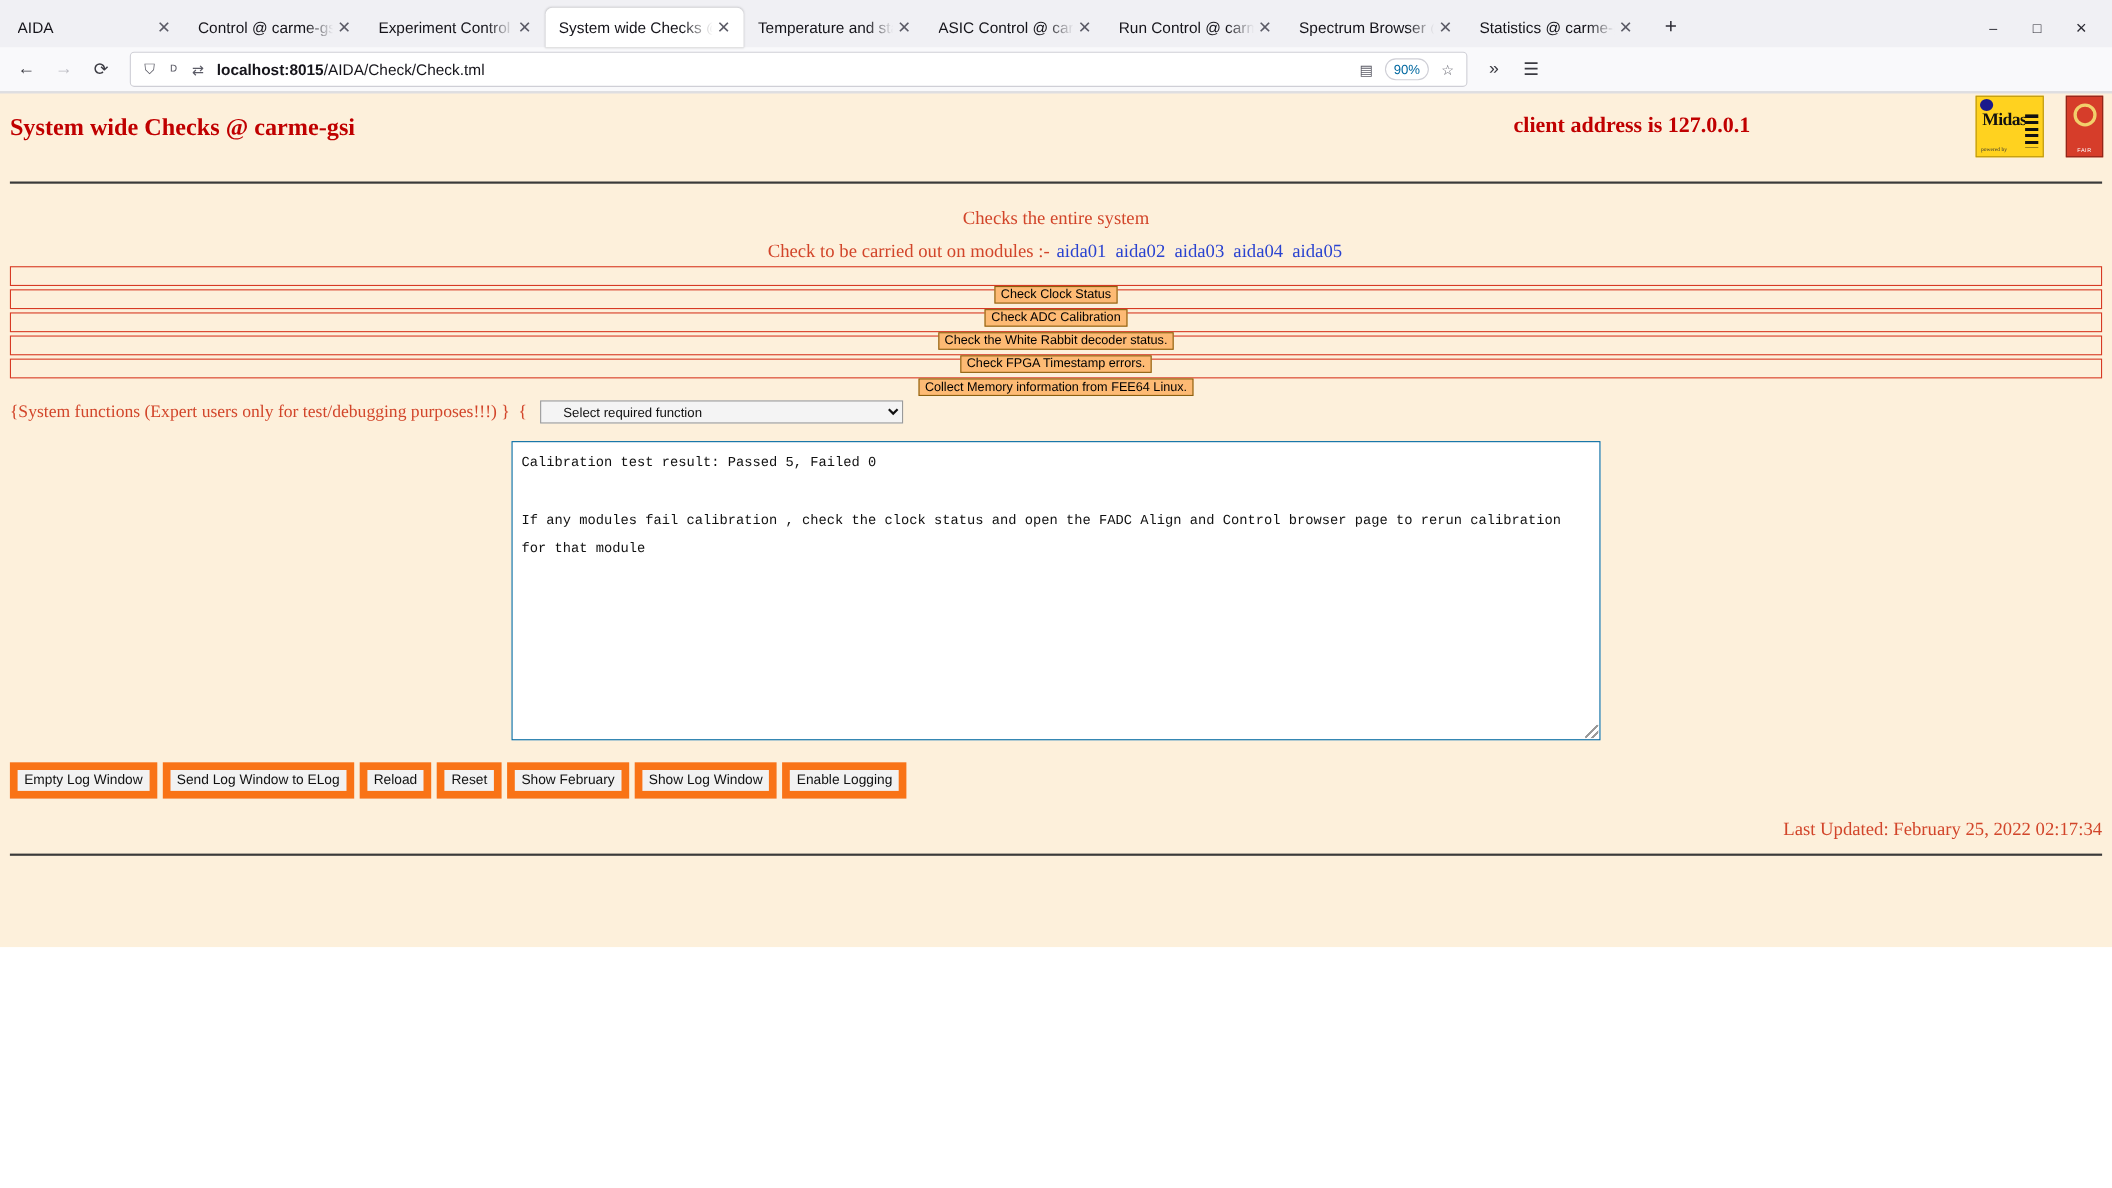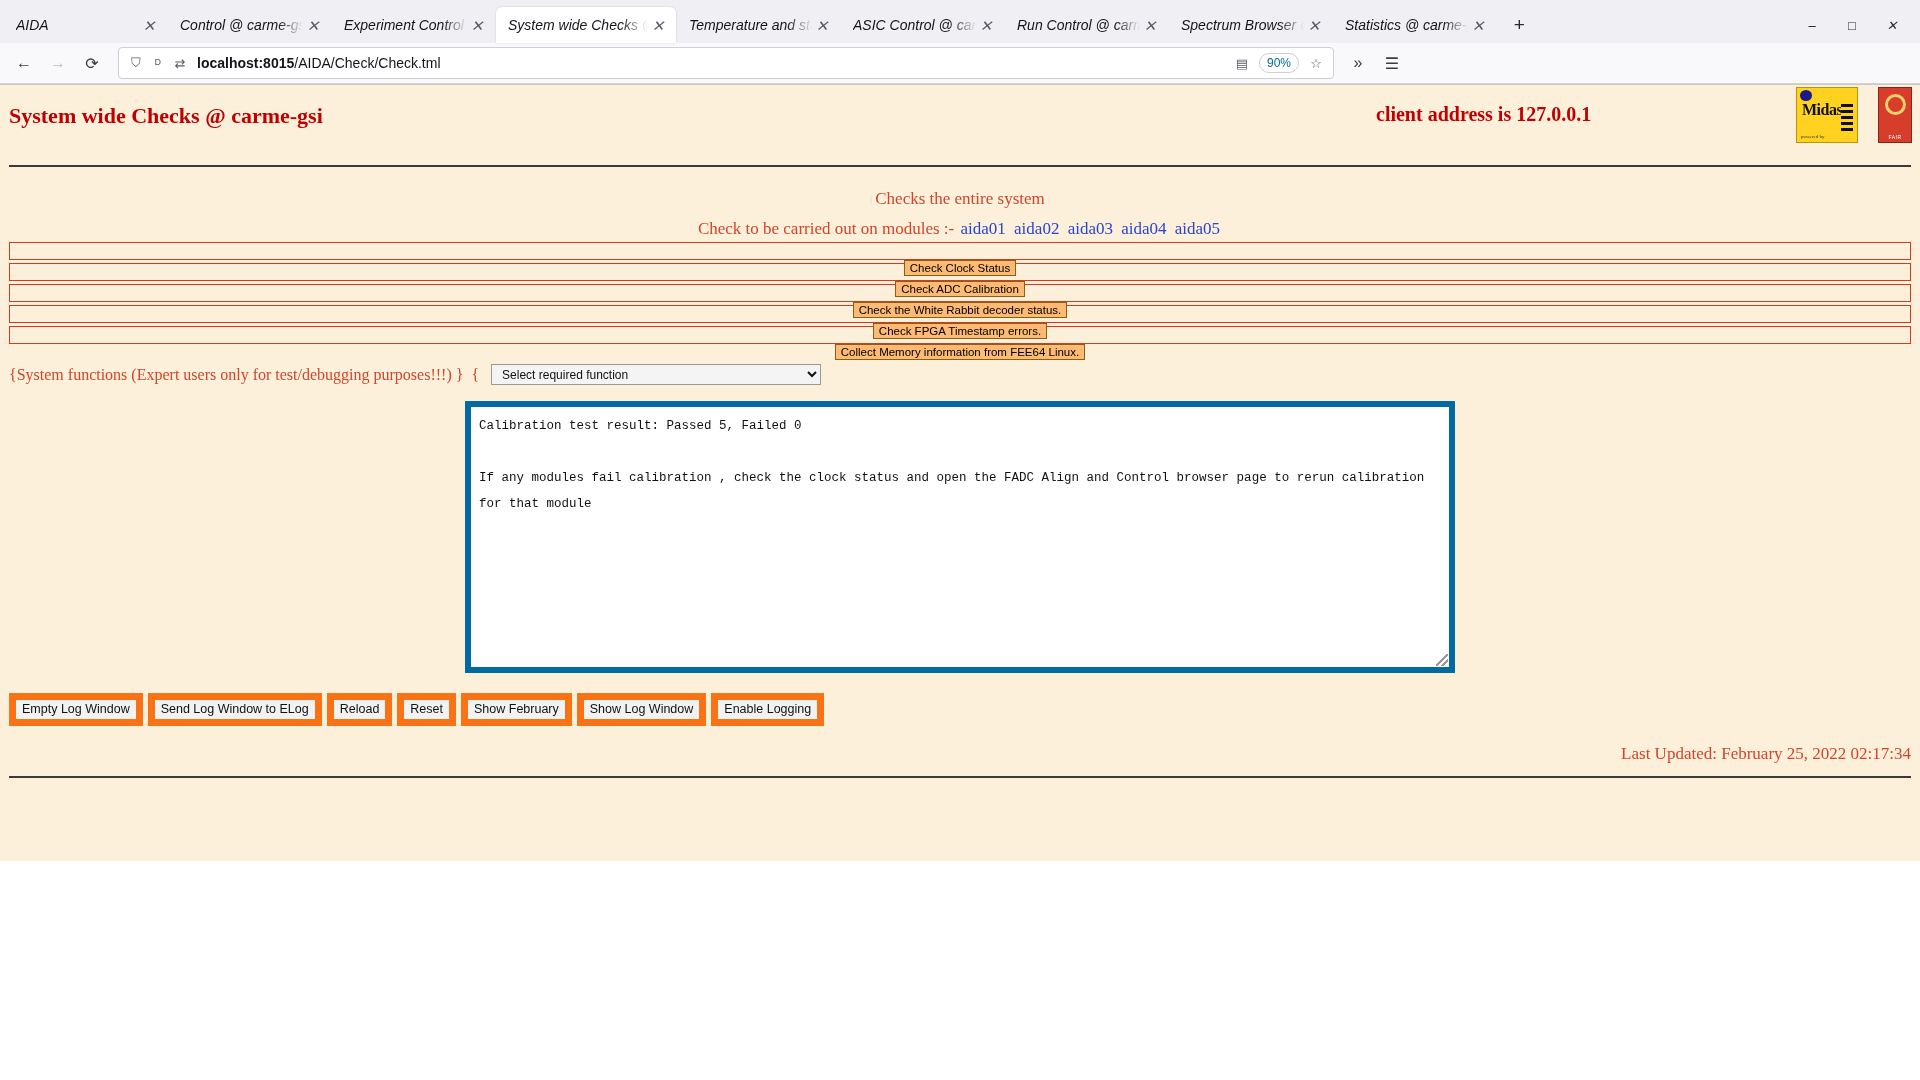--- a/index.html
+++ b/index.html
@@ -16,21 +16,20 @@
     width: 1920px;
     background: #f0f0f4;
     border-bottom: 1px solid #c8c8cd;
   }
   .tabstrip {
     display: flex;
     align-items: flex-end;
     height: 43px;
     padding: 0 4px;
     background: #f0f0f4;
-    font-style: italic;
   }
   .tab {
     display: flex;
     align-items: center;
     height: 36px;
     min-width: 70px;
     max-width: 196px;
     flex: 0 1 196px;
     padding: 0 8px 0 12px;
     margin-right: 1px;
@@ -271,33 +270,33 @@
   .sysfunc-row .brace { color: #d2452a; margin: 0 4px; }
   .sysfunc-select {
     margin-left: 8px;
     width: 330px;
     height: 21px;
     font-size: 12px;
     font-family: "Liberation Sans", sans-serif;
     border: 1px solid #9a9a9a;
     background: #f4f4f4;
     color: #111;
-    padding: 0 6px;
+    padding: 0 16px;
   }
 
   .logwrap {
     display: flex;
     justify-content: center;
     margin-top: 16px;
   }
   .logbox {
     width: 990px;
     height: 272px;
     background: #ffffff;
-    border: 6px solid #0369a1;
+    border: 1px solid #0369a1;
     padding: 6px 8px;
     font-family: "Liberation Mono", monospace;
     font-size: 12.5px;
     line-height: 26px;
     color: #111;
     position: relative;
     white-space: pre-wrap;
     overflow: hidden;
     resize: none;
   }

